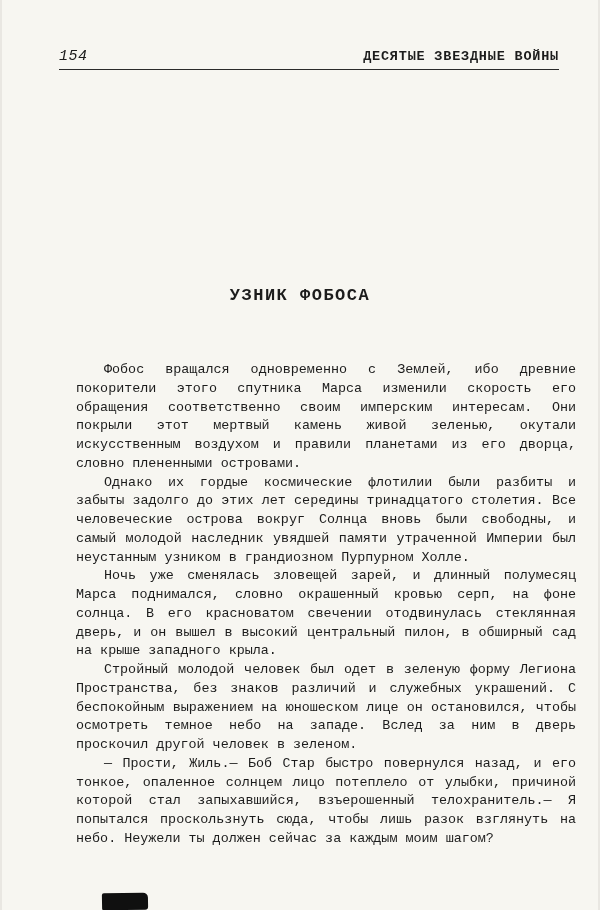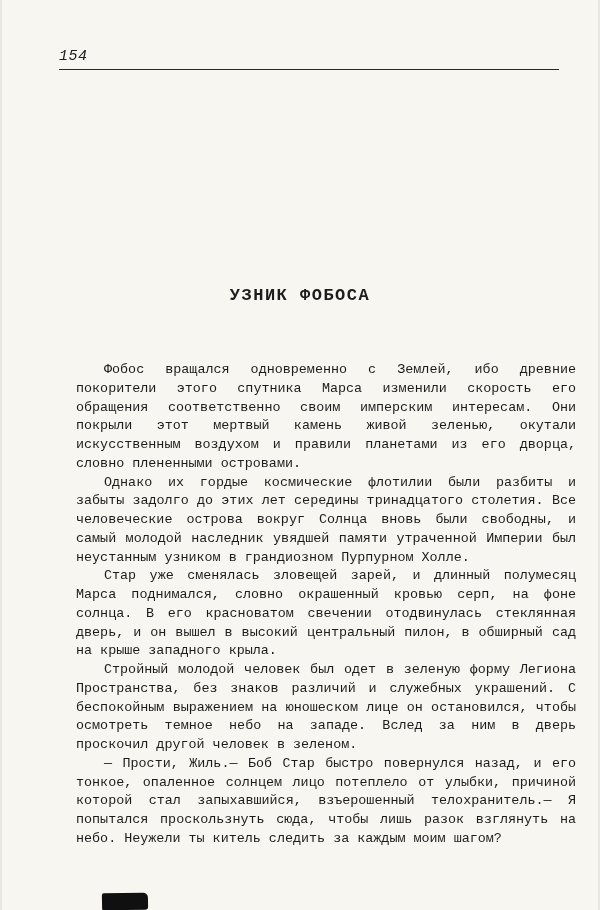--- a/index.html
+++ b/index.html
@@ -80,29 +80,30 @@
       transform: rotate(-1deg);
     }
   </style>
 </head>
 <body>
 
 <div class="page">
 
   <header class="running-head">
     <span class="folio">154</span>
+    <span class="running-title">ДЕСЯТЫЕ ЗВЕЗДНЫЕ ВОЙНЫ</span>
   </header>
 
   <div class="header-rule"></div>
 
   <h1 class="chapter-title">УЗНИК ФОБОСА</h1>
 
   <main class="body-text">
     <p>Фобос вращался одновременно с Землей, ибо древние покорители этого спутника Марса изменили скорость его обращения соответственно своим имперским интересам. Они покрыли этот мертвый камень живой зеленью, окутали искусственным воздухом и правили планетами из его дворца, словно плененными островами.</p>
     <p>Однако их гордые космические флотилии были разбиты и забыты задолго до этих лет середины тринадцатого столетия. Все человеческие острова вокруг Солнца вновь были свободны, и самый молодой наследник увядшей памяти утраченной Империи был неустанным узником в грандиозном Пурпурном Холле.</p>
-    <p>Стар уже сменялась зловещей зарей, и длинный полумесяц Марса поднимался, словно окрашенный кровью серп, на фоне солнца. В его красноватом свечении отодвинулась стеклянная дверь, и он вышел в высокий центральный пилон, в обширный сад на крыше западного крыла.</p>
+    <p>Ночь уже сменялась зловещей зарей, и длинный полумесяц Марса поднимался, словно окрашенный кровью серп, на фоне солнца. В его красноватом свечении отодвинулась стеклянная дверь, и он вышел в высокий центральный пилон, в обширный сад на крыше западного крыла.</p>
     <p>Стройный молодой человек был одет в зеленую форму Легиона Пространства, без знаков различий и служебных украшений. С беспокойным выражением на юношеском лице он остановился, чтобы осмотреть темное небо на западе. Вслед за ним в дверь проскочил другой человек в зеленом.</p>
-    <p>— Прости, Жиль.— Боб Стар быстро повернулся назад, и его тонкое, опаленное солнцем лицо потеплело от улыбки, причиной которой стал запыхавшийся, взъерошенный телохранитель.— Я попытался проскользнуть сюда, чтобы лишь разок взглянуть на небо. Неужели ты китель следить за каждым моим шагом?</p>
+    <p>— Прости, Жиль.— Боб Стар быстро повернулся назад, и его тонкое, опаленное солнцем лицо потеплело от улыбки, причиной которой стал запыхавшийся, взъерошенный телохранитель.— Я попытался проскользнуть сюда, чтобы лишь разок взглянуть на небо. Неужели ты должен сейчас за каждым моим шагом?</p>
   </main>
 
   <div class="scan-artifact"></div>
 
 </div>
 
 </body></html>

